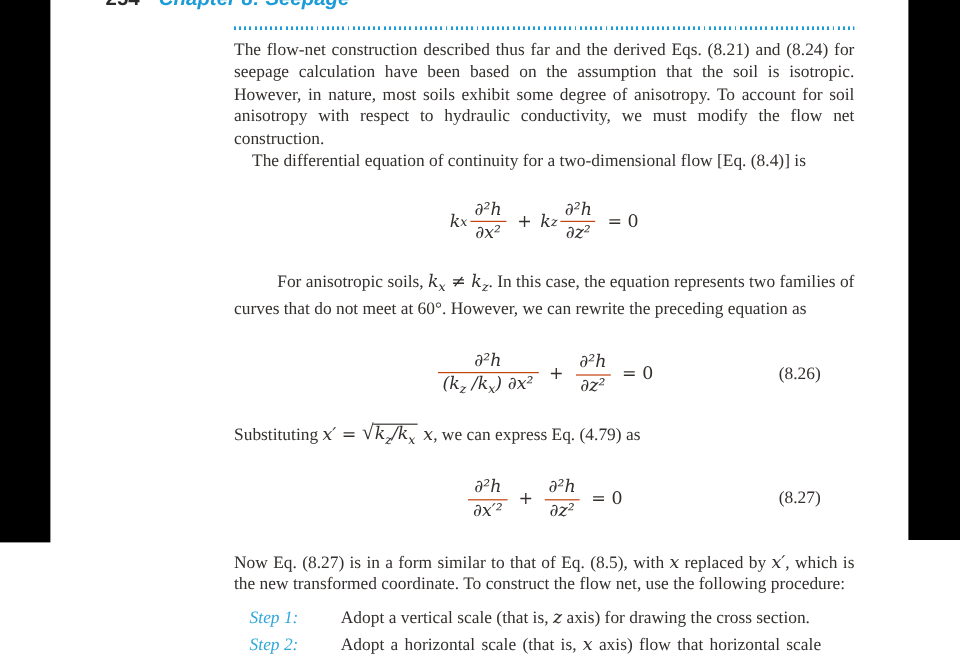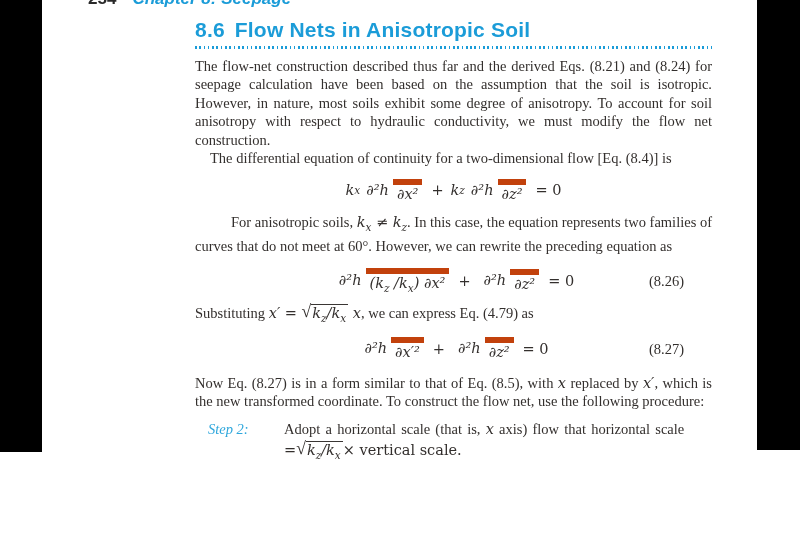--- a/index.html
+++ b/index.html
@@ -28,24 +28,24 @@
   .indent-sm{text-indent:15px;}
   .indent-lg{text-indent:36px;}
 
   
   .m{font-family:"DejaVu Serif","Liberation Serif",serif;font-style:italic;}
   .rm{font-family:"DejaVu Serif","Liberation Serif",serif;font-style:normal;}
   sub.m{font-size:0.72em;}
   .eq{position:relative;display:flex;align-items:center;justify-content:center;
       font-size:14.5px;margin:7px 0;}
   .eq .gap{width:7px;}
-  .frac{display:inline-flex;align-items:center;line-height:1.15;
-        text-align:center;margin:4px 2px;}
+  .frac{display:inline-flex;flex-direction:column;align-items:center;line-height:1.15;
+        text-align:center;margin:16px 2px;}
   .frac .num{padding:0 4px 1px;}
-  .frac .den{border-top:6px solid #c2410c;padding:1px 4px 0;}
+  .frac .den{border-top:1px solid #c2410c;padding:1px 4px 0;}
   .eqnum{position:absolute;right:28px;top:50%;transform:translateY(-50%);
          font-style:normal;font-family:"Liberation Serif",serif;}
   .sqrt{display:inline-flex;align-items:flex-start;}
   .rsign{font-style:normal;line-height:1;font-size:1.22em;transform:translateY(-0.08em);}
   .rbar{border-top:1.3px solid #3a3634;padding:0 2px 0 1px;line-height:1.15;}
 
   
   .steps{margin:9px 0 0 13px;}
   .step{display:flex;margin-bottom:4px;font-size:14.5px;line-height:19px;}
   .step-label{flex:none;width:76px;color:#2fa7dc;font-style:italic;}
@@ -60,23 +60,20 @@
 
   <div class="bar bar-left"></div>
   <div class="bar bar-right"></div>
 
   <div class="running-head">
     <span class="rh-num">254</span><span class="rh-title">Chapter 8: Seepage</span>
   </div>
 
   <div class="column">
 
-    <h1 class="section">
-      <span class="secnum">8.6</span><span>Flow Nets in Anisotropic Soil</span>
-    </h1>
     <div class="dotted"></div>
 
     <p class="p1">The flow-net construction described thus far and the derived Eqs. (8.21) and (8.24) for seepage calculation have been based on the assumption that the soil is isotropic. However, in nature, most soils exhibit some degree of anisotropy. To account for soil anisotropy with respect to hydraulic conductivity, we must modify the flow net construction.</p>
 
     <p class="indent-sm">The differential equation of continuity for a two-dimensional flow [Eq. (8.4)] is</p>
 
     <div class="eq">
       <span class="m">k</span>
         <sub class="m">x</sub>
         <span class="frac">
@@ -134,20 +131,24 @@
         </span>
       <span class="gap"></span>
         <span class="rm">= 0</span>
       <span class="eqnum">(8.27)</span>
     </div>
 
     <p><span>Now Eq. (8.27) is in a form similar to that of Eq. (8.5), with </span><span class="m">x</span><span> replaced by </span><span class="m">x′</span><span>, which is the new transformed coordinate. To construct the flow net, use the following procedure:</span></p>
 
     <div class="steps">
 
+      <div class="step">
+        <span class="step-label">Step 1:</span>
+        <span class="step-body"><span>Adopt a vertical scale (that is, </span><span class="m">z</span><span> axis) for drawing the cross section.</span></span>
+      </div>
 
       <div class="step">
         <span class="step-label">Step 2:</span>
         <span class="step-body">
           <span class="wide"><span>Adopt a horizontal scale (that is, </span><span class="m">x</span><span> axis) flow that horizontal scale</span></span><br>
           <span class="step-line2">
               <span class="rm">= </span>
               <span class="sqrt">
                 <span class="rsign">√</span>
                 <span class="rbar"><span class="m">k</span><sub class="m">z</sub><span class="m">/k</span><sub class="m">x</sub></span>

